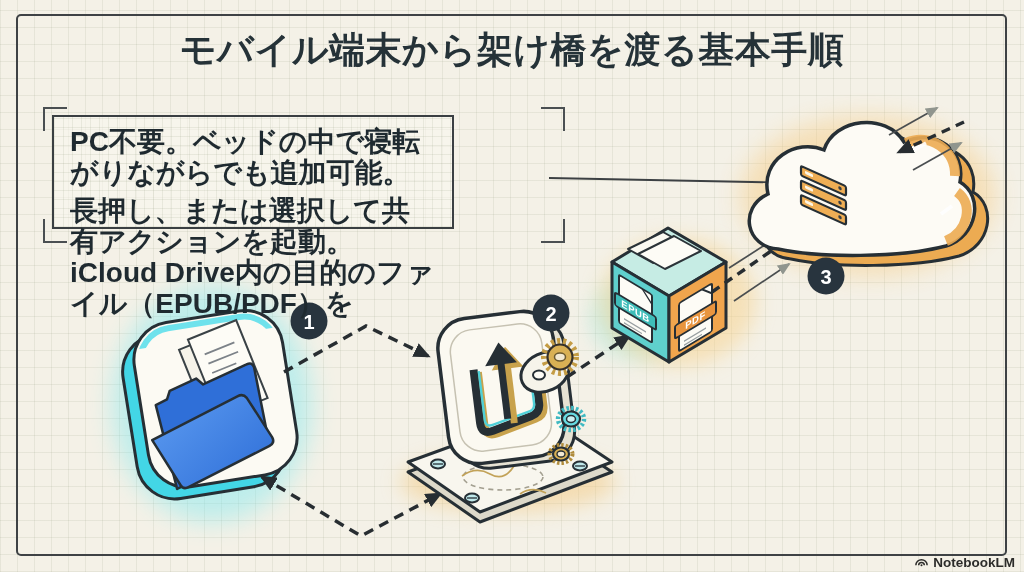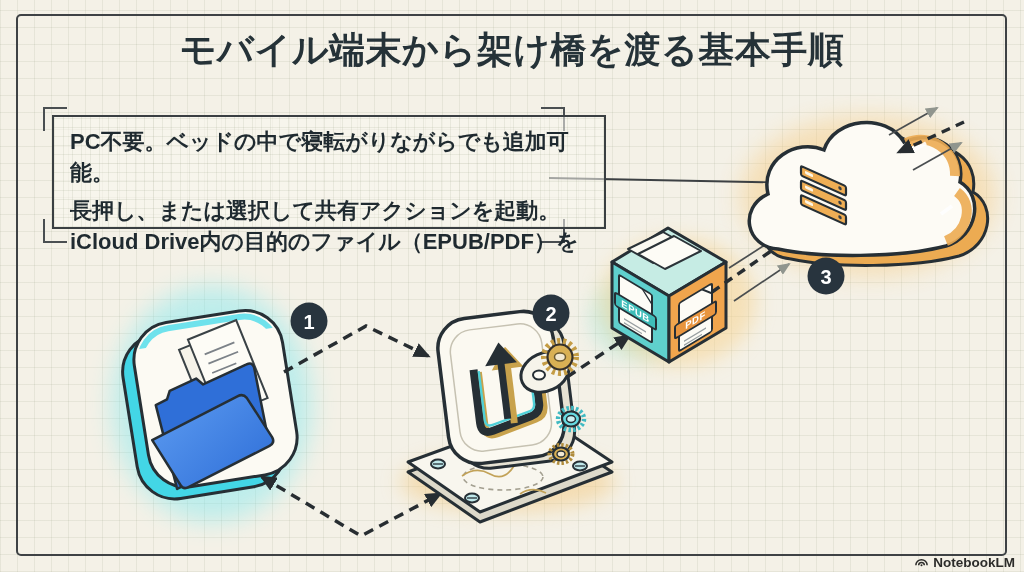--- a/index.html
+++ b/index.html
@@ -13,28 +13,28 @@
   }
   .frame{
     position:absolute;left:16px;top:14px;right:17px;bottom:16px;
     border:2.5px solid #3e4245;border-radius:5px;pointer-events:none;
   }
   .title{
     position:absolute;left:0;top:26px;width:100%;text-align:center;
     font-size:36px;font-weight:900;color:#253238;letter-spacing:.5px;
   }
   .note-box{
-    position:absolute;left:52px;top:115px;width:554px;height:114px;
+    position:absolute;left:52px;top:115px;width:402px;height:114px;
     border:2.5px solid #3a3f42;box-sizing:border-box;
     background:
       repeating-linear-gradient(0deg, rgba(140,150,120,.14) 0 1px, transparent 1px 9px),
       repeating-linear-gradient(90deg, rgba(140,150,120,.14) 0 1px, transparent 1px 9px),
       rgba(250,248,240,.55);
     padding:9px 16px 0 16px;
-    color:#1f2a30;font-weight:800;font-size:22px;line-height:31px;
+    color:#1f2a30;font-weight:800;font-size:28px;line-height:31px;
   }
   .note-box p{margin:0;}
   .note-box .p1{margin-bottom:7px;}
   .bracket{position:absolute;width:22px;height:22px;pointer-events:none;}
   .bracket.tl{left:43px;top:107px;border-left:2.5px solid #4a4f52;border-top:2.5px solid #4a4f52;}
   .bracket.tr{left:541px;top:107px;border-right:2.5px solid #4a4f52;border-top:2.5px solid #4a4f52;}
   .bracket.bl{left:43px;top:219px;border-left:2.5px solid #4a4f52;border-bottom:2.5px solid #4a4f52;}
   .bracket.br{left:541px;top:219px;border-right:2.5px solid #4a4f52;border-bottom:2.5px solid #4a4f52;}
   svg.diagram{position:absolute;left:0;top:0;}
   .watermark{

